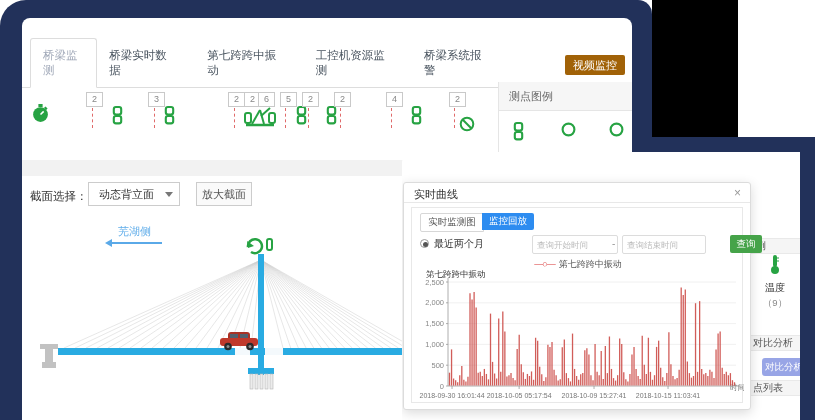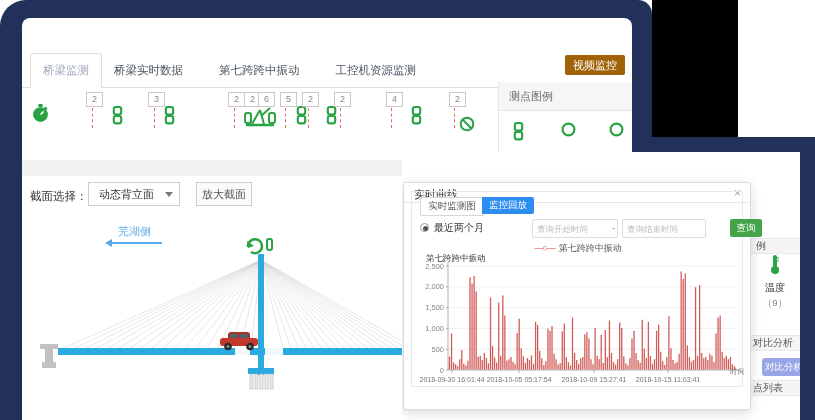--- a/index.html
+++ b/index.html
@@ -53,21 +53,21 @@
   #temp-block .tl{font-size:10px;color:#333;margin-top:2px;}
   #temp-block .tc{font-size:9.5px;color:#888;margin-top:2px;}
   #cmp-btn{left:360px;top:206px;width:44px;height:18px;background:#98a5e6;border-radius:3px;color:#fff;
            font-size:9.5px;display:flex;align-items:center;justify-content:center;cursor:pointer;}
 
   #modal{left:1px;top:30px;width:348px;height:228px;background:#fff;border:1px solid #dcdcdc;border-radius:3px;
          box-shadow:0 3px 12px rgba(0,0,0,.15);}
   #modal-hd{left:0;top:0;width:100%;height:20px;border-bottom:1px solid #e8e8e8;}
   #modal-title{left:10px;top:4px;font-size:11px;color:#333;}
   #modal-close{right:9px;top:3px;font-size:12px;color:#999;cursor:pointer;}
-  #inner{left:7px;top:8px;width:332px;height:196px;border:1px solid #e8e8e8;}
+  #inner{left:7px;top:24px;width:332px;height:196px;border:1px solid #e8e8e8;}
   .mtab{position:absolute;top:5px;height:17px;font-size:9.5px;display:flex;align-items:center;justify-content:center;cursor:pointer;}
   #mtab1{left:8px;width:62px;border:1px solid #d7d7d7;background:#fff;color:#555;border-radius:2px 0 0 2px;}
   #mtab2{left:70px;width:52px;background:#2d8cf0;color:#fff;border-radius:0 2px 2px 0;}
   #radio{left:8px;top:31px;width:9px;height:9px;border:1px solid #999;border-radius:50%;cursor:pointer;}
   #radio:before{content:"";position:absolute;left:2px;top:2px;width:5px;height:5px;border-radius:50%;background:#555;}
   #radio-label{left:22px;top:29px;font-size:10px;color:#333;}
   .dt-input{position:absolute;top:27px;height:17px;border:1px solid #dcdcdc;border-radius:2px;font-size:8.5px;
             color:#555;padding:0 4px;font-family:inherit;}
   .dt-input::placeholder{color:#bbb;}
   #dt1{left:120px;width:76px;}
@@ -88,20 +88,21 @@
   <div id="bg-black" class="abs"></div>
   <div id="halo" class="abs"></div>
 
   <div id="win1" class="abs">
 
     <div id="tabrow" class="abs">
       <div class="tab active">桥梁监测</div>
       <div class="tab">桥梁实时数据</div>
       <div class="tab" style="margin-left:12px;">第七跨跨中振动</div>
       <div class="tab" style="margin-left:12px;">工控机资源监测</div>
+      <div class="tab" style="margin-left:12px;">桥梁系统报警</div>
     </div>
     <div id="video-btn" class="abs">视频监控</div>
 
     <div id="legend-panel" class="abs">
       <div class="hd">测点图例</div>
       <span class="stub" style="left:14px;">
         <svg width="11" height="19" viewBox="0 0 10 18">
             <rect x="1.5" y="1" width="7" height="7" rx="2" fill="none" stroke="#27a343" stroke-width="2"></rect>
             <rect x="1.5" y="9.5" width="7" height="7" rx="2" fill="none" stroke="#27a343" stroke-width="2"></rect>
           </svg></span>

